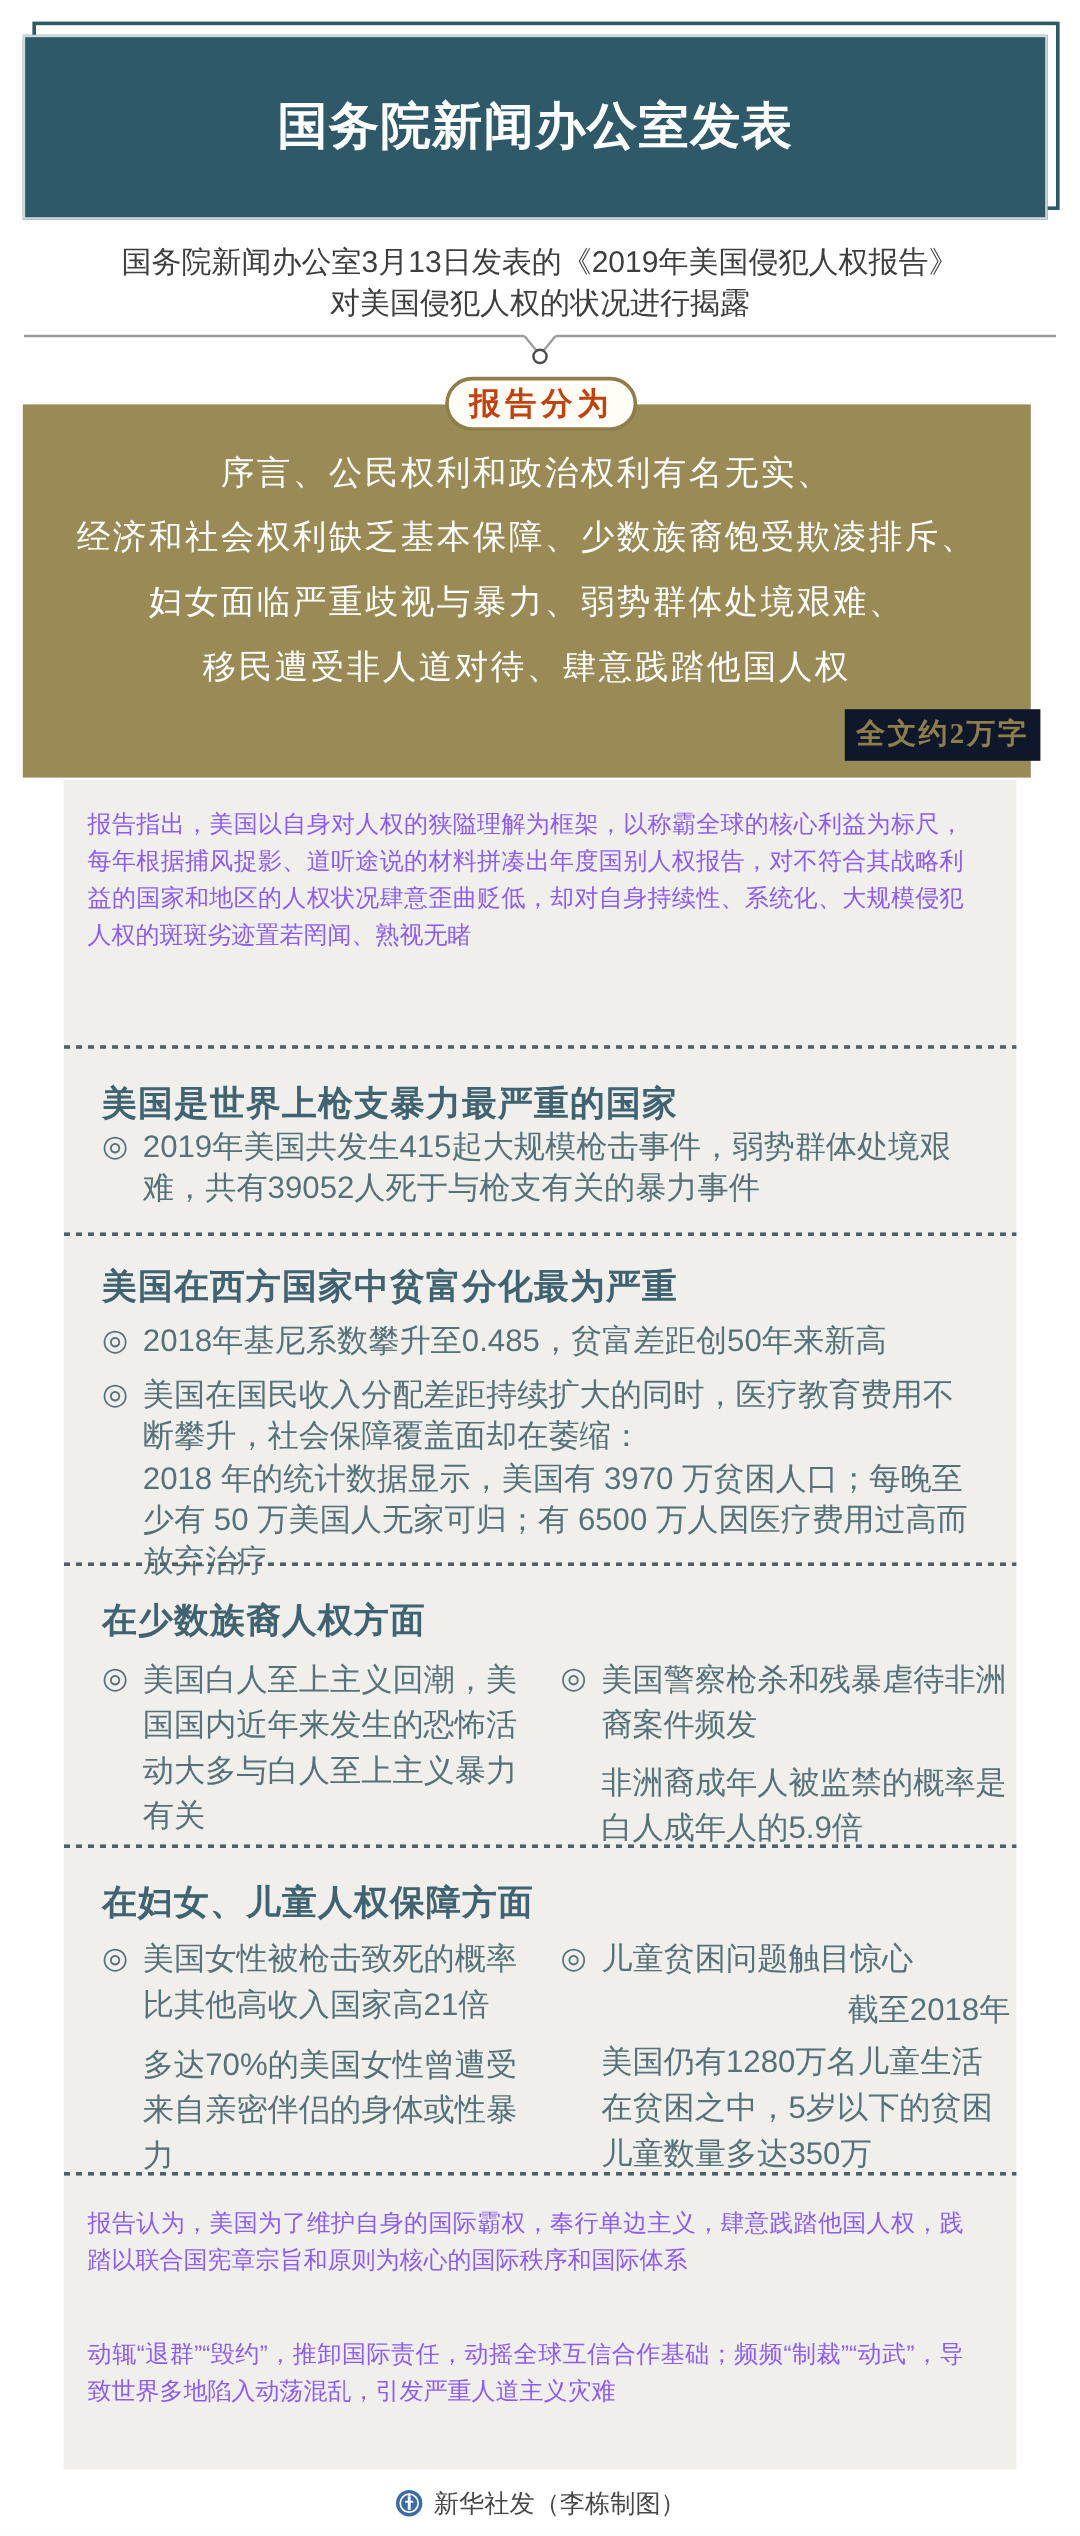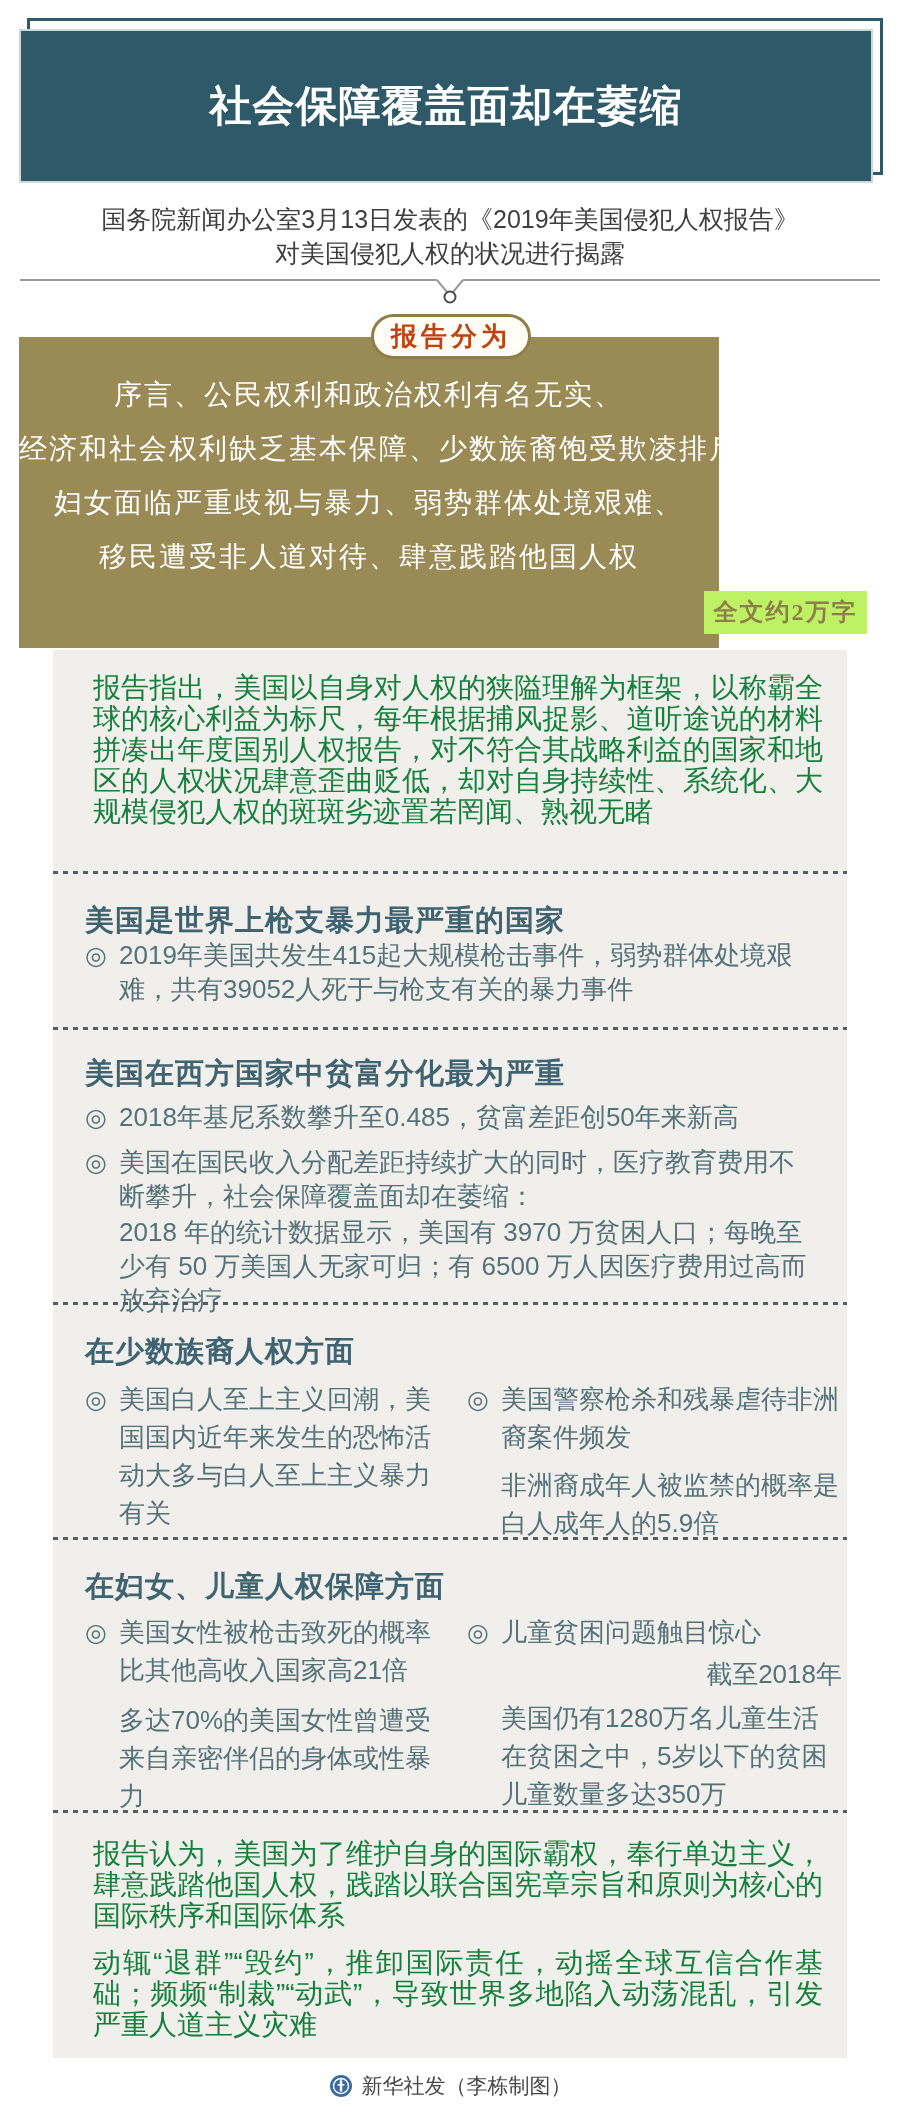--- a/index.html
+++ b/index.html
@@ -35,43 +35,43 @@
   
   .report-pill {
     position:absolute; left:371px; top:314px; width:160px; height:45px;
     background:#fffdf6; border:3px solid #8e7e49; border-radius:26px;
     text-align:center; line-height:39px; z-index:5;
     font-family:"Liberation Serif","DejaVu Serif",serif;
     font-weight:bold; font-size:26px; letter-spacing:4px; color:#c2410c;
   }
   
   .overview-panel {
-    position:absolute; left:19px; top:337px; width:700px; height:311px;
+    position:absolute; left:19px; top:337px; width:840px; height:311px;
     background:#9a8b56;
   }
   .overview-lines { padding-top:31px; }
   .overview-line {
     height:54px; line-height:54px; text-align:center; color:#ffffff;
     font-family:"Liberation Serif","DejaVu Serif",serif;
     font-size:28px; letter-spacing:2px; white-space:nowrap;
   }
   .word-count-badge {
     position:absolute; left:685px; top:254px; width:163px; height:43px;
-    background:#bef264; color:#8e7e49; text-align:center; line-height:43px;
+    background:#0f172a; color:#8e7e49; text-align:center; line-height:43px;
     font-family:"Liberation Serif","DejaVu Serif",serif;
     font-weight:bold; font-size:24px; letter-spacing:2px;
   }
   
   .content-panel {
     position:absolute; left:53px; top:650px; width:794px; height:1408px;
     background:#f0efeb;
   }
   .content-panel > * { position:absolute; }
   .body-par {
-    left:40px; width:730px; color:#15803d; font-size:28px; line-height:31px;
+    left:20px; width:730px; color:#8b5cf6; font-size:20px; line-height:31px;
     text-align:justify;
   }
   .dotted-sep {
     left:0; width:794px; height:3px;
     background:repeating-linear-gradient(90deg,#4f6168 0 5px,transparent 5px 10px);
   }
   .sec-heading {
     left:32px; width:730px; color:#3f6370; font-weight:bold;
     font-size:29px; line-height:36px; letter-spacing:1px;
   }
@@ -94,21 +94,21 @@
   }
   .footer-credit { color:#474747; font-size:21px; }
 </style>
 </head>
 <body>
 
 <div class="page">
 
   <div class="banner-outline"></div>
   <div class="banner-fill">
-    <div class="banner-title">社会保障覆盖面却在萎缩</div>
+    <div class="banner-title">国务院新闻办公室发表</div>
   </div>
 
   <div class="subtitle">
     <div>国务院新闻办公室3月13日发表的《2019年美国侵犯人权报告》</div>
     <div>对美国侵犯人权的状况进行揭露</div>
   </div>
 
   <svg class="notch-divider" viewBox="0 0 900 38">
     <line x1="20" y1="9" x2="437" y2="9" stroke="#9b9b9b" stroke-width="2"></line>
     <line x1="463" y1="9" x2="880" y2="9" stroke="#9b9b9b" stroke-width="2"></line>

